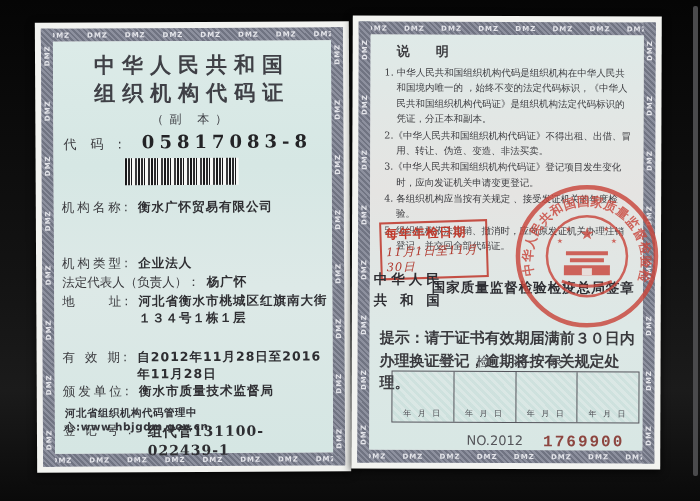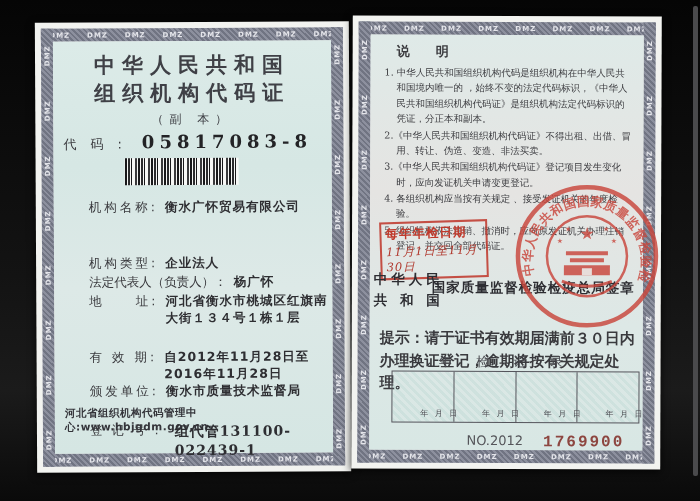--- a/index.html
+++ b/index.html
@@ -31,21 +31,21 @@
     font-size:21px;letter-spacing:7px;}
   .t1{top:10px;} .t2{top:38px;}
   .subtitle{position:absolute;top:70px;width:100%;text-align:center;font-size:12px;color:#3f4046;letter-spacing:6px;}
   .code-row{position:absolute;top:90px;left:10px;right:4px;display:flex;align-items:baseline;}
   .code-label{font-size:13px;color:#3a3a3e;letter-spacing:14px;}
   .code-value{font-family:"DejaVu Serif",serif;font-weight:bold;font-size:18px;color:#232326;letter-spacing:5px;margin-left:6px;}
   .barcode{position:absolute;left:71px;top:117px;width:114px;height:27px;background:
     repeating-linear-gradient(90deg,#18181a 0 2px,#f6f7f5 2px 3px,#2a2a2c 3px 5px,#f6f7f5 5px 6px,
     #18181a 6px 7px,#f6f7f5 7px 10px,#3a3a3c 10px 12px,#f6f7f5 12px 13px);}
   .fieldrow{position:absolute;left:8px;right:2px;font-size:12.5px;color:#2e2e32;display:flex;align-items:flex-start;}
-  .fieldrow .lab{color:#3a3a3e;white-space:nowrap;letter-spacing:3px;flex:none;margin-left:27px;}
+  .fieldrow .lab{color:#3a3a3e;white-space:nowrap;letter-spacing:3px;flex:none;}
   .fieldrow .val{font-weight:bold;margin-left:7px;letter-spacing:1px;line-height:1.35;}
   .r-name{top:158px;} .r-type{top:214px;} .r-legal{top:233px;}
   .r-addr{top:252px;} .r-valid{top:308px;} .r-issue{top:342px;}
   .r-legal .lab{letter-spacing:0;}
   .center-info{position:absolute;top:365px;left:10px;right:0;font-size:10.5px;font-weight:bold;color:#34343a;letter-spacing:.5px;}
   .r-reg{top:381px;}
   .r-reg .lab{letter-spacing:9px;text-align:right;}
   .r-reg .val{font-family:"DejaVu Serif",serif;font-size:14px;letter-spacing:1px;}
 
   
@@ -56,21 +56,21 @@
     color:#c0392b;transform:rotate(-2deg);background:rgba(255,255,255,.06);}
   .annual-title{font-size:12.5px;font-weight:bold;letter-spacing:1px;}
   .annual-hand{font-size:11.5px;font-style:italic;font-family:"DejaVu Serif",serif;color:#b13a2f;margin-top:2px;letter-spacing:1px;}
   .country{position:absolute;left:4px;top:234px;font-size:13.5px;font-weight:bold;color:#2d2d32;letter-spacing:4px;line-height:1.55;}
   .issuer{position:absolute;left:62px;top:244px;font-size:13.5px;font-weight:bold;color:#2d2d32;letter-spacing:1px;z-index:1;}
   .seal{position:absolute;left:144px;top:148px;width:146px;height:146px;z-index:2;opacity:.82;}
   .tip{position:absolute;top:292px;left:10px;right:6px;font-size:15px;font-weight:bold;color:#3a3a3e;line-height:1.5;z-index:3;}
   .record-title{position:absolute;top:318px;width:100%;text-align:center;font-size:13px;color:#4a4a50;letter-spacing:10px;z-index:3;}
   .record-table{position:absolute;top:336px;left:22px;width:246px;height:50px;border:1px solid #55555c;display:flex;z-index:3;
     background:repeating-linear-gradient(45deg,rgba(120,180,170,.12) 0 3px,rgba(255,255,255,0) 3px 6px);}
-  .record-cell{flex:1;border-right:1px solid #55555c;position:relative;padding-left:17px;}
+  .record-cell{flex:1;border-right:1px solid #55555c;position:relative;}
   .record-cell:last-child{border-right:none;}
   .record-date{position:absolute;bottom:3px;width:100%;text-align:center;font-size:8px;color:#4a4a50;letter-spacing:2px;}
   .serial{position:absolute;top:398px;right:18px;z-index:3;display:flex;align-items:flex-start;gap:20px;}
   .serial-prefix{font-size:13px;color:#55555a;}
   .serial-number{font-family:Liberation Mono, monospace;font-size:16px;font-weight:bold;color:#8d4640;letter-spacing:2px;}
 </style>
 </head>
 <body>
 
 <div class="photo">

